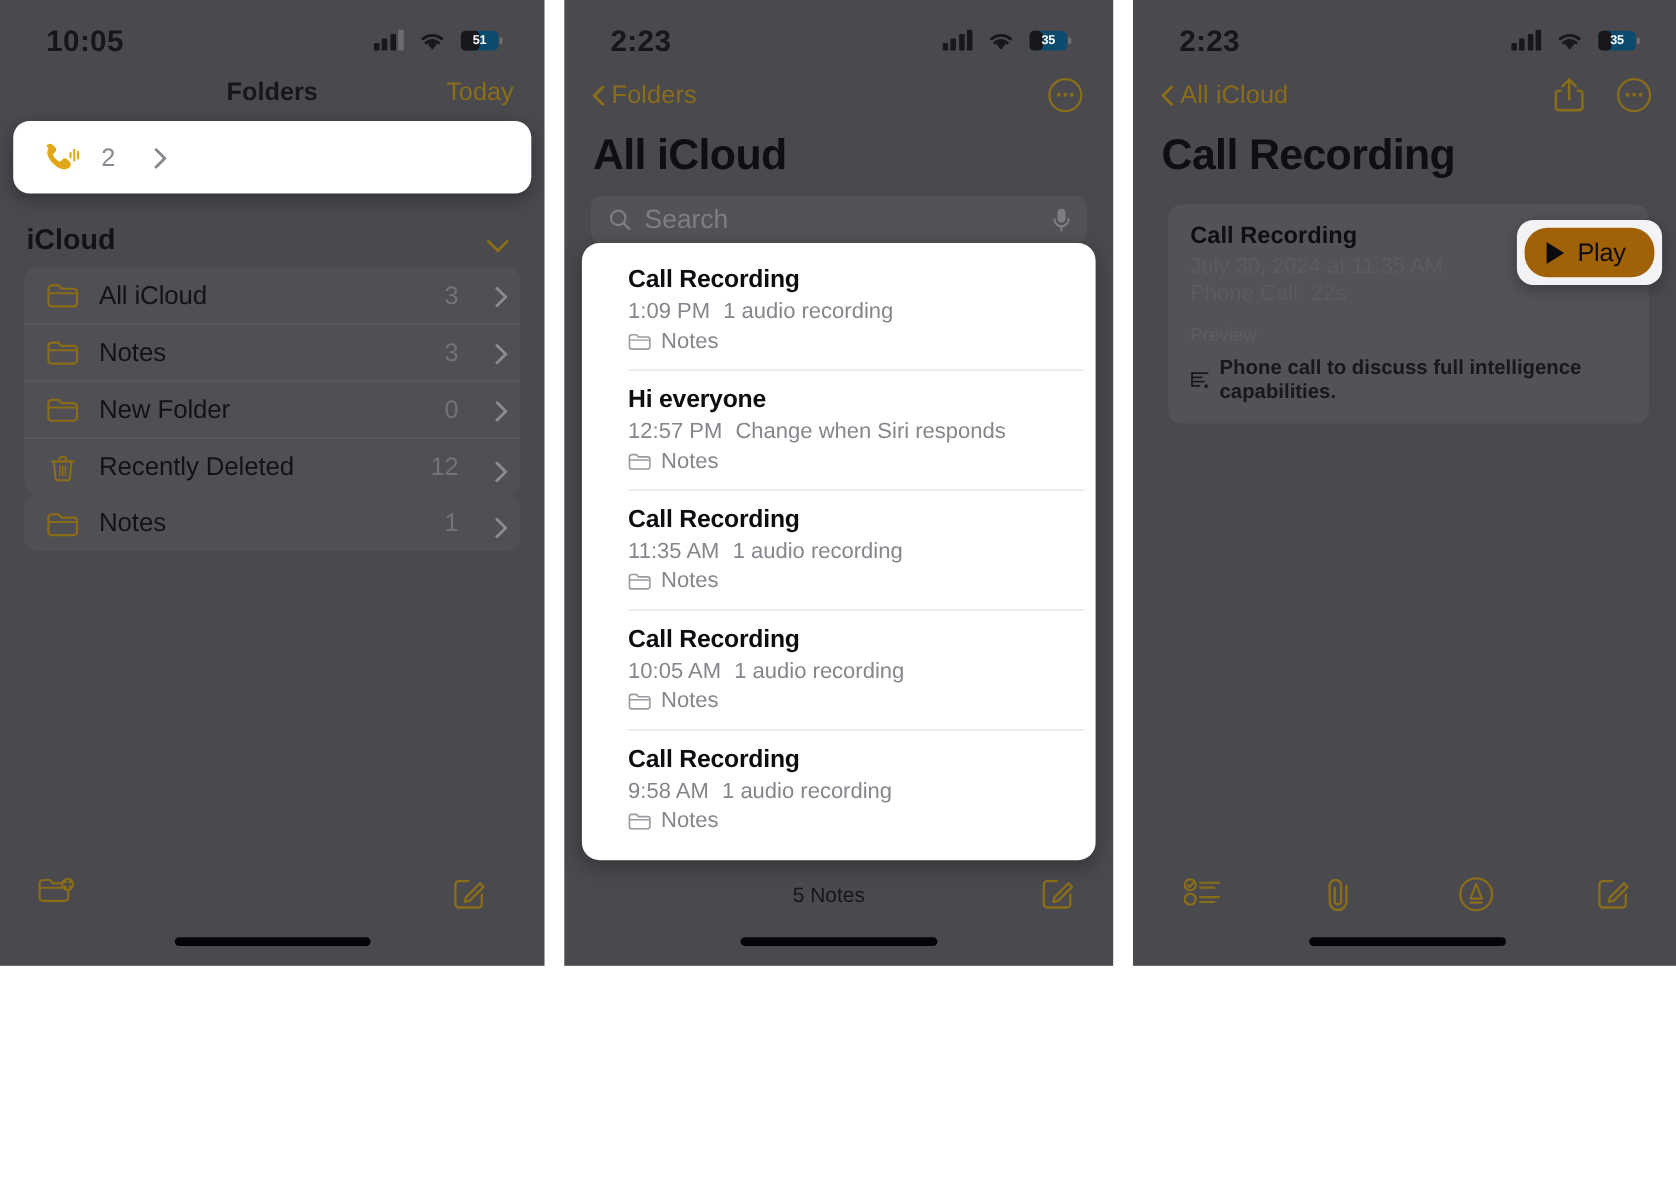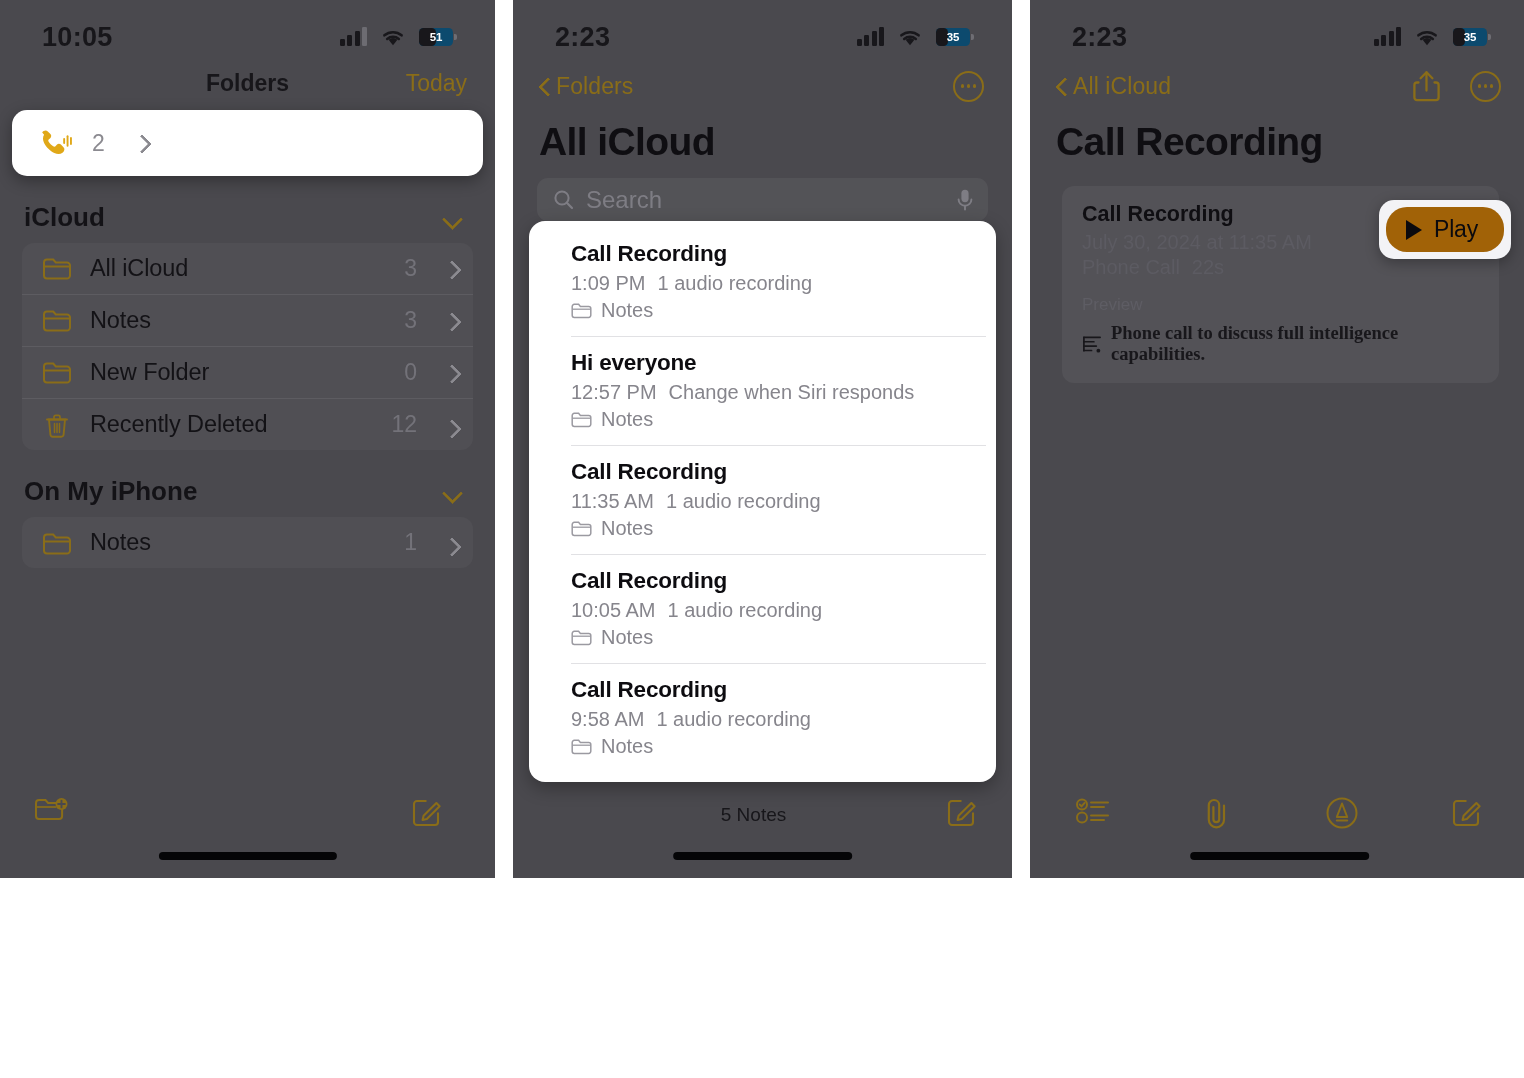--- a/index.html
+++ b/index.html
@@ -215,21 +215,21 @@
     border-radius: 12px;
     padding: 16px 20px 18px 20px;
     position: relative;
   }
   .rec-title { font-size: 21.5px; font-weight: 700; color: #0f0e12; margin-bottom: 4px; }
   .rec-date { font-size: 20px; color: #5c5b62; margin-bottom: 2px; }
   .rec-sub { font-size: 20px; color: #5c5b62; display: flex; gap: 12px; }
   .rec-preview-label { font-size: 17px; color: #5e5d64; margin: 16px 0 8px 0; }
   .rec-preview {
     font-size: 18.5px; color: #18171b; font-weight: 600;
-    display: flex; align-items: center; gap: 9px; font-family: Liberation Serif, serif;
+    display: flex; align-items: center; gap: 9px;
   }
   .play-wrap {
     position: absolute; right: -12px; top: 14px;
     background: #f3f3f6; border-radius: 15px; padding: 7px;
     box-shadow: 0 4px 14px rgba(0,0,0,.30);
   }
   .play-btn {
     background: #a16207; border-radius: 21px;
     padding: 9px 26px 9px 20px;
     display: flex; align-items: center; gap: 12px;
@@ -330,24 +330,20 @@
           <path d="M5 6.5 h20" stroke="#8a6d18" stroke-width="1.9" stroke-linecap="round"></path>
           <path d="M12 6 v-2 a1.6 1.6 0 0 1 1.6-1.6 h2.8 A1.6 1.6 0 0 1 18 4 v2" fill="none" stroke="#8a6d18" stroke-width="1.7"></path>
           <path d="M12.5 10.5 v9 M15 10.5 v9 M17.5 10.5 v9" stroke="#8a6d18" stroke-width="1.5" stroke-linecap="round"></path>
         </svg>
         <span class="fname">Recently Deleted</span>
         <span class="fcount">12</span>
         <span class="chev-right"></span>
       </div>
     </div>
 
-    <div class="section-head">
-      <div class="t">On My iPhone</div>
-      <span class="chev-down"></span>
-    </div>
     <div class="folder-group">
       <div class="folder-row">
         <svg width="30" height="25" viewBox="0 0 30 25">
           <path d="M2 6.5 a3 3 0 0 1 3-3 h6.2 l2.6 3 h11.2 a3 3 0 0 1 3 3 v10 a3 3 0 0 1-3 3 H5 a3 3 0 0 1-3-3 Z" fill="none" stroke="#8a6d18" stroke-width="2"></path>
           <path d="M2.6 10.5 h24.8" stroke="#8a6d18" stroke-width="1.8"></path>
         </svg>
         <span class="fname">Notes</span>
         <span class="fcount">1</span>
         <span class="chev-right"></span>
       </div>

